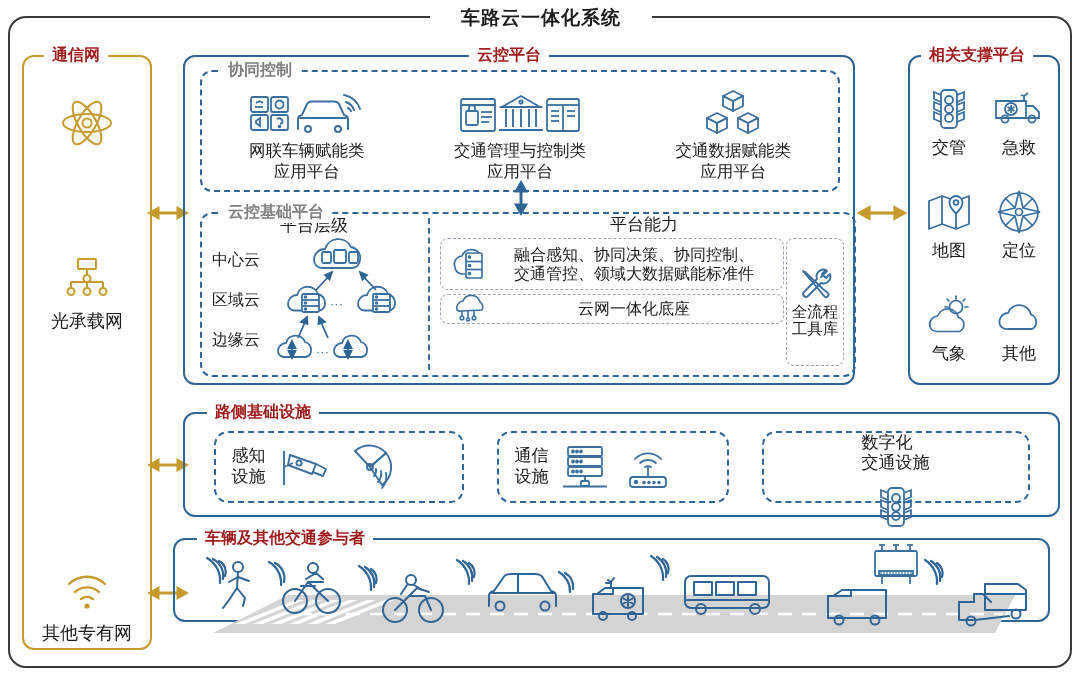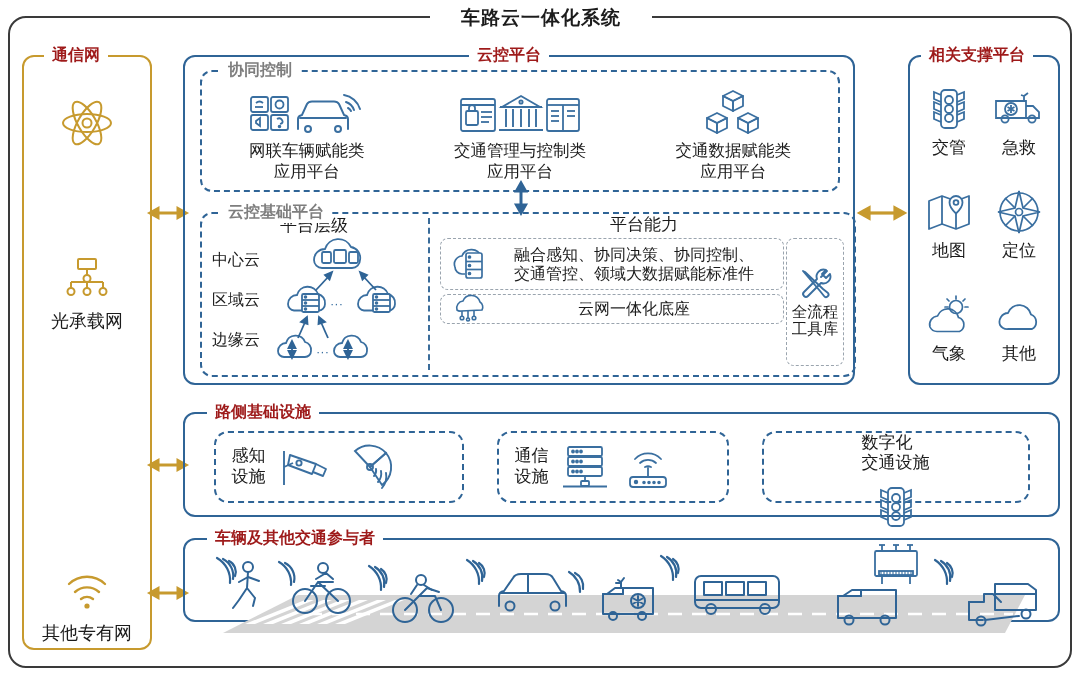--- a/index.html
+++ b/index.html
@@ -109,21 +109,21 @@
   
   #roadside-panel{ left:183px; top:412px; width:877px; height:105px; }
   .rs-row{ position:absolute; inset:0; display:flex; align-items:center; justify-content:space-around; padding:10px 14px 6px;}
   .rs-item{
     height:72px; border:2px dashed #2f6496; border-radius:14px;
     display:flex; align-items:center; gap:10px; padding:0 16px;
   }
   .rs-item .ri-text{ font-size:17px; color:#1b1b1b; line-height:1.18; white-space:nowrap; }
 
   
-  #vehicle-panel{ left:183px; top:538px; width:877px; height:84px; }
+  #vehicle-panel{ left:173px; top:538px; width:877px; height:84px; }
 
   
   .arrow-svg{ position:absolute; }
   svg{ display:block; overflow:visible; }
 </style>
 </head>
 <body>
 
 <div class="stage">
 

